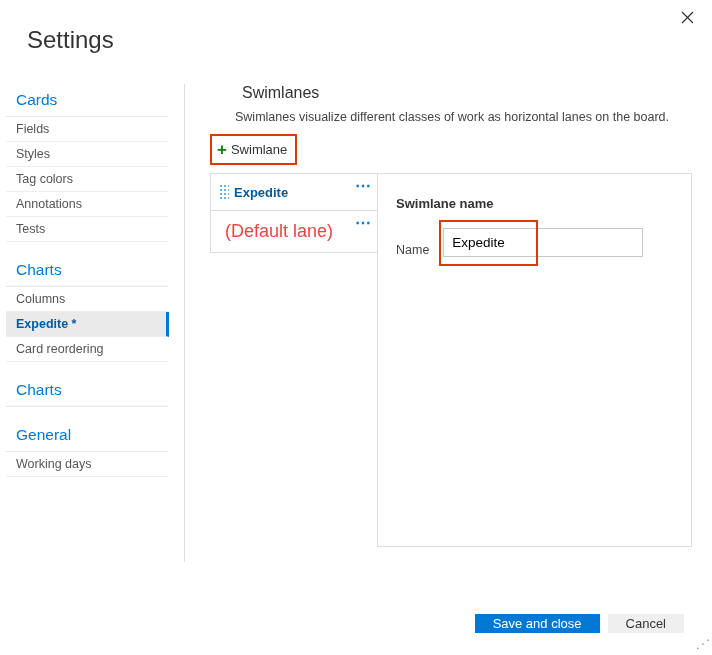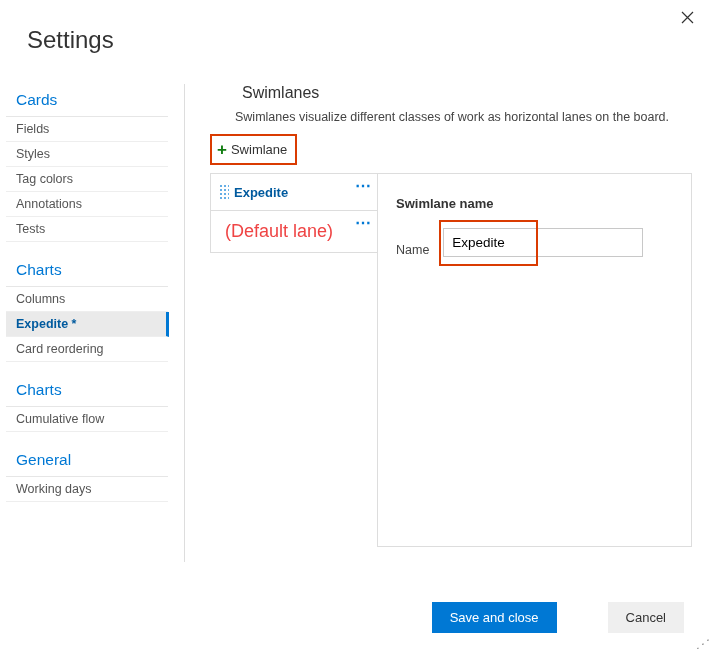--- a/index.html
+++ b/index.html
@@ -197,26 +197,25 @@
       pointer-events: none;
     }
     .footer-buttons {
       position: absolute;
       bottom: 22px;
       right: 28px;
       display: flex;
       gap: 8px;
     }
     .btn {
-      padding: 8px 18px;
+      padding: 2px 18px;
       font-size: 13px;
       border: none;
       cursor: pointer;
       font-family: inherit;
-      margin-left: 43px;
     }
     .btn-primary {
       background: #0078d4;
       color: #fff;
     }
     .btn-secondary {
       background: #efefef;
       color: #333;
       text-align: center;
     }
@@ -255,21 +254,20 @@
 
     <div class="sidebar-section">
       <div class="sidebar-section-header">Charts</div>
       <div class="sidebar-item">Columns</div>
       <div class="sidebar-item active">Expedite *</div>
       <div class="sidebar-item">Card reordering</div>
     </div>
 
     <div class="sidebar-section">
       <div class="sidebar-section-header">Charts</div>
-      <div class="sidebar-item">Cumulative flow</div>
     </div>
 
     <div class="sidebar-section">
       <div class="sidebar-section-header">General</div>
       <div class="sidebar-item">Working days</div>
     </div>
 
   </div>
 
   <div class="main-area">

